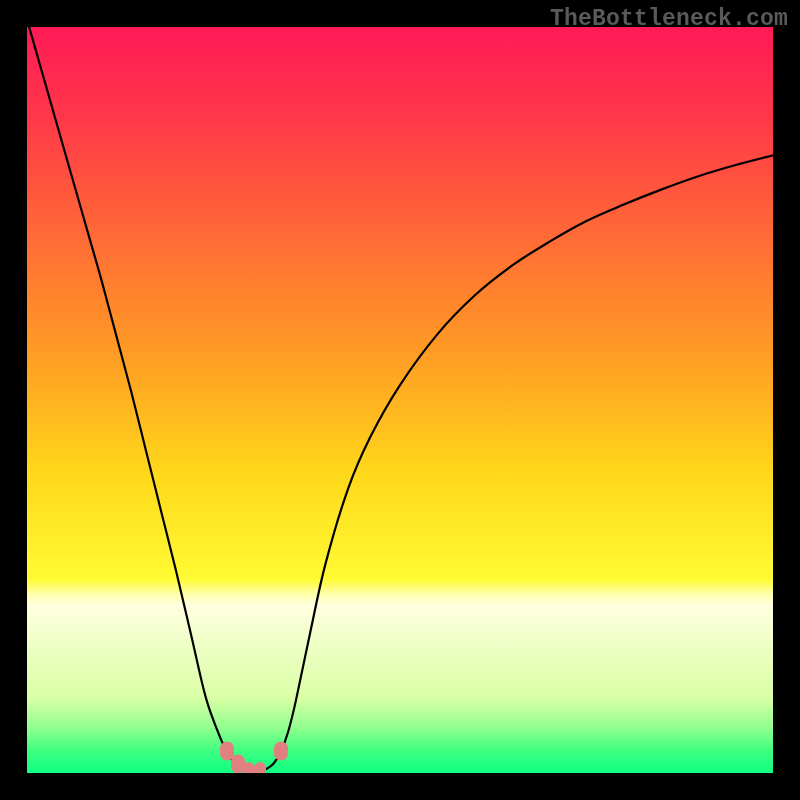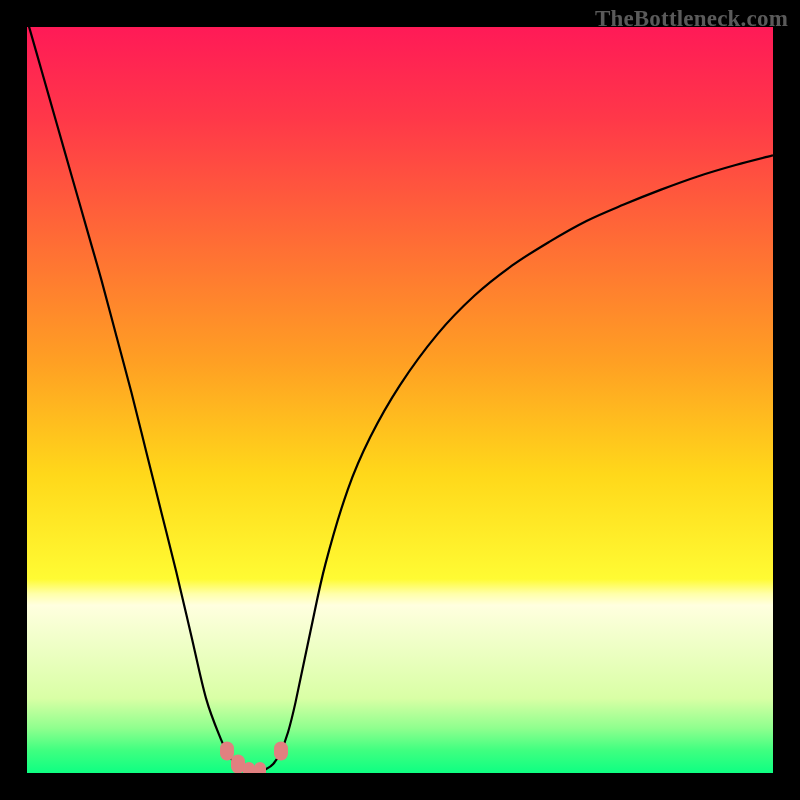--- a/index.html
+++ b/index.html
@@ -7,21 +7,21 @@
   .frame {
     position: relative;
     width: 800px;
     height: 800px;
     background: #000;
   }
   .watermark {
     position: absolute;
     top: 6px;
     right: 12px;
-    font-family: Liberation Serif, serif;
+    font-family: Liberation Mono, monospace;
     font-size: 23px;
     font-weight: 600;
     color: #5a5a5a;
     letter-spacing: 0.2px;
     z-index: 50;
   }
   .plot {
     position: absolute;
     left: 27px;
     top: 27px;

